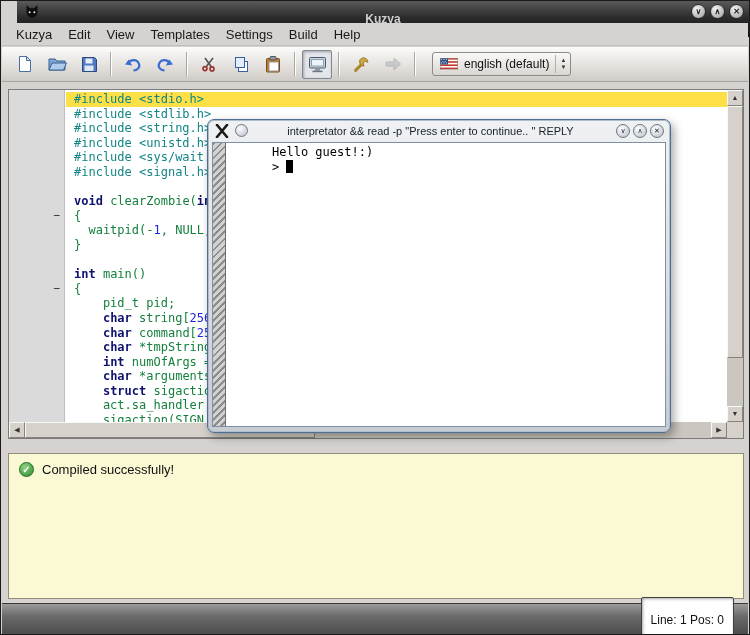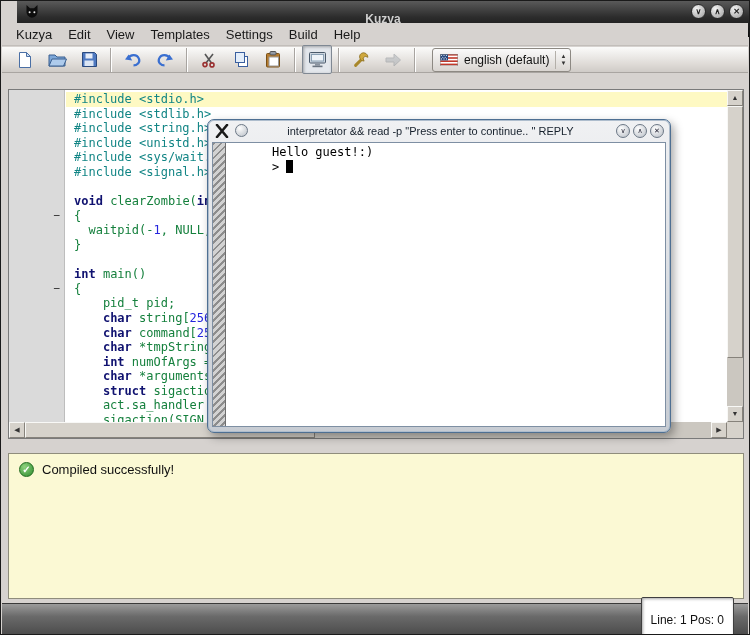--- a/index.html
+++ b/index.html
@@ -15,21 +15,21 @@
   .win-btn { width:15px; height:15px; border-radius:50%; border:1px solid #2a2a2a;
     background:radial-gradient(circle at 35% 30%, #f2f2f2, #9c9c9c);
     color:#222; font-size:8px; line-height:13px; text-align:center; }
 
   
   .menubar { position:absolute; left:1px; top:22px; right:1px; height:23px; background:#d6d2cf;
     display:flex; align-items:center; padding-left:6px; border-bottom:1px solid #c2beba; }
   .menu-item { padding:3px 8px; font-size:13px; color:#1a1a1a; }
 
   
-  .toolbar { position:absolute; left:1px; top:46px; right:1px; height:26px;
+  .toolbar { position:absolute; left:1px; top:46px; right:1px; height:35px;
     background:linear-gradient(#fbfbfa,#dedad6 70%,#cfcbc7); border-bottom:1px solid #a9a5a1;
     display:flex; align-items:center; padding-left:8px; }
   .tb-btn { width:30px; height:29px; display:flex; align-items:center; justify-content:center;
     border:1px solid transparent; border-radius:2px; margin-right:2px; }
   .tb-btn.pressed { border:1px solid #7f8893; background:#e3e7ec;
     box-shadow:inset 1px 1px 3px rgba(0,0,0,.3); }
   .tb-btn.disabled { opacity:.5; }
   .tb-sep { width:0; height:24px; border-left:1px solid #a8a4a0; border-right:1px solid #fff;
     margin:0 6px 0 4px; }
 
@@ -44,21 +44,21 @@
   
   .editor { position:absolute; left:7px; top:88px; width:736px; height:350px;
     background:#fff; border:1px solid #7a7a7a; }
   .gutter { position:absolute; left:0; top:0; bottom:16px; width:56px; background:#dadada;
     border-right:1px solid #bdbdbd; padding-top:2px; overflow:hidden; }
   .gutter-row { height:14.6px; text-align:right; padding-right:4px;
     font:11px/14.6px "DejaVu Sans Mono",monospace; color:#333; }
   .code { position:absolute; left:57px; top:0; right:16px; bottom:16px; overflow:hidden;
     padding-top:2px; font:12px/14.6px "DejaVu Sans Mono",monospace; }
   .code-line { height:14.6px; white-space:pre; padding-left:8px; }
-  .code-line.hl { background:#fef9c3; }
+  .code-line.hl { background:#fde047; }
   .tok-pp { color:#128585; }
   .tok-kw { color:#101270; font-weight:bold; }
   .tok-num { color:#2424dd; }
   .tok-plain { color:#15803d; }
 
   
   .vscroll { position:absolute; right:0; top:0; bottom:16px; width:16px; background:#cbc7c0; }
   .hscroll { position:absolute; left:0; right:16px; bottom:0; height:16px; background:#cbc7c0; }
   .sb-corner { position:absolute; right:0; bottom:0; width:16px; height:16px; background:#d6d2cb; }
   .sb-btn { position:absolute; width:16px; height:16px; background:#d6d2cb;

